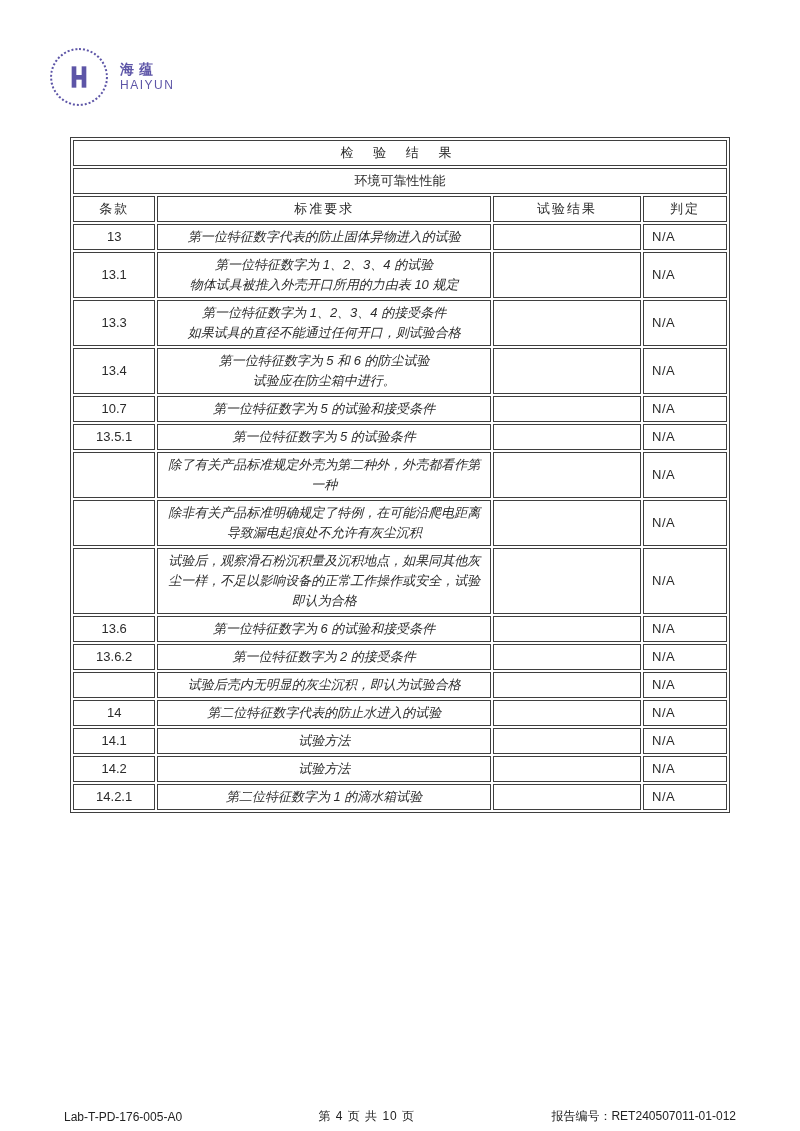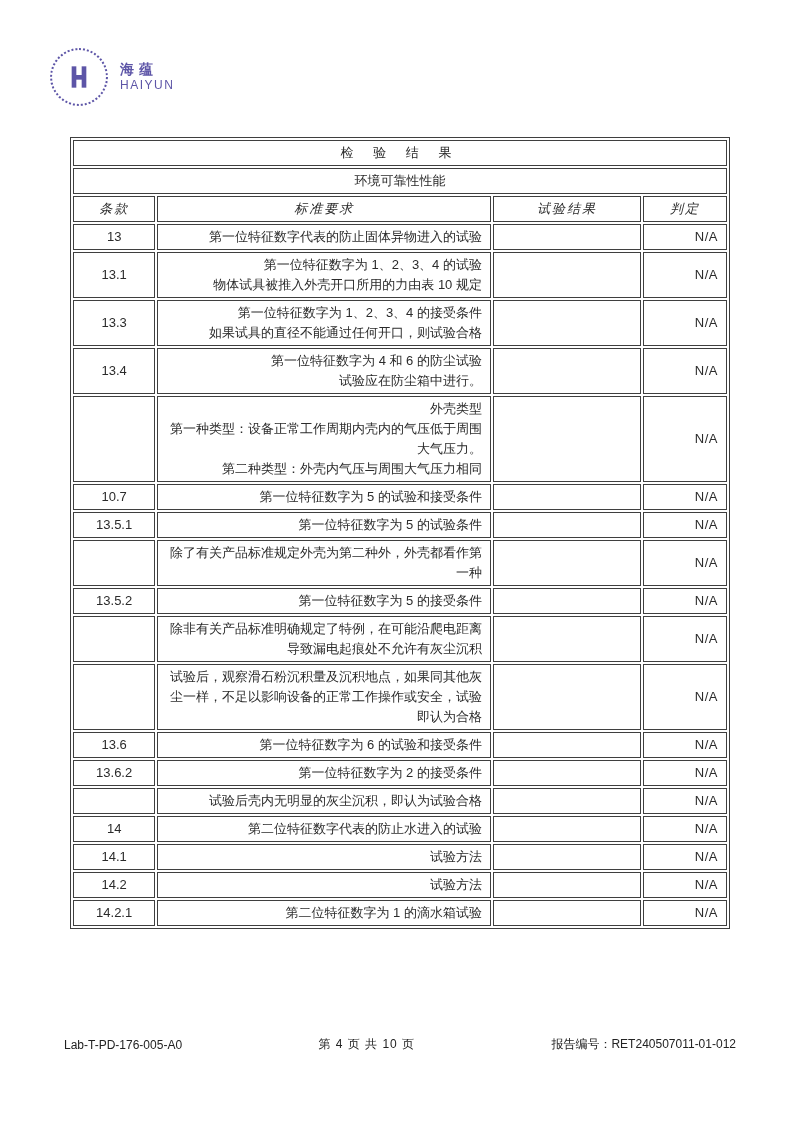--- a/index.html
+++ b/index.html
@@ -55,29 +55,29 @@
   }
   td.title-cell {
     text-align: center;
     font-size: 21px;
     font-weight: bold;
     letter-spacing: 8px;
     padding: 8px 0;
     color: #111;
   }
   td.section-cell { text-align: center; padding: 3px 0; }
-  th.col-head { text-align: center; letter-spacing: 2px; padding: 5px 0; font-style: italic; }
+  th.col-head { text-align: center; letter-spacing: 2px; padding: 5px 0; }
   td.cell-clause { text-align: center; width: 83px; }
-  td.cell-req { text-align: right; white-space: pre-line; width: 341px; }
+  td.cell-req { text-align: center; white-space: pre-line; width: 341px; font-style: italic; }
   td.cell-result { width: 151px; }
-  td.cell-verdict { text-align: right; width: 85px; font-weight: 600; letter-spacing: 0.5px; }
+  td.cell-verdict { text-align: left; width: 85px; font-weight: 600; letter-spacing: 0.5px; }
   
   .footer {
     position: absolute;
-    top: 1036px;
+    top: 1108px;
     left: 64px;
     width: 672px;
     display: flex;
     justify-content: space-between;
     align-items: center;
     font-size: 12px;
     color: #222;
   }
   .footer .f-center { letter-spacing: 1px; }
 </style>
@@ -131,54 +131,40 @@
           </tr>
           <tr>
             <td class="cell-clause">13.3</td>
             <td class="cell-req">第一位特征数字为 1、2、3、4 的接受条件
 如果试具的直径不能通过任何开口，则试验合格</td>
             <td class="cell-result"></td>
             <td class="cell-verdict">N/A</td>
           </tr>
           <tr>
             <td class="cell-clause">13.4</td>
-            <td class="cell-req">第一位特征数字为 4 和 6 的防尘试验
+            <td class="cell-req">第一位特征数字为 5 和 6 的防尘试验
 试验应在防尘箱中进行。</td>
-            <td class="cell-result"></td>
-            <td class="cell-verdict">N/A</td>
-          </tr>
-          <tr>
-            <td class="cell-clause"></td>
-            <td class="cell-req">外壳类型
-第一种类型：设备正常工作周期内壳内的气压低于周围大气压力。
-第二种类型：外壳内气压与周围大气压力相同</td>
             <td class="cell-result"></td>
             <td class="cell-verdict">N/A</td>
           </tr>
           <tr>
             <td class="cell-clause">10.7</td>
             <td class="cell-req">第一位特征数字为 5 的试验和接受条件</td>
             <td class="cell-result"></td>
             <td class="cell-verdict">N/A</td>
           </tr>
           <tr>
             <td class="cell-clause">13.5.1</td>
             <td class="cell-req">第一位特征数字为 5 的试验条件</td>
             <td class="cell-result"></td>
             <td class="cell-verdict">N/A</td>
           </tr>
           <tr>
             <td class="cell-clause"></td>
             <td class="cell-req">除了有关产品标准规定外壳为第二种外，外壳都看作第一种</td>
-            <td class="cell-result"></td>
-            <td class="cell-verdict">N/A</td>
-          </tr>
-          <tr>
-            <td class="cell-clause">13.5.2</td>
-            <td class="cell-req">第一位特征数字为 5 的接受条件</td>
             <td class="cell-result"></td>
             <td class="cell-verdict">N/A</td>
           </tr>
           <tr>
             <td class="cell-clause"></td>
             <td class="cell-req">除非有关产品标准明确规定了特例，在可能沿爬电距离导致漏电起痕处不允许有灰尘沉积</td>
             <td class="cell-result"></td>
             <td class="cell-verdict">N/A</td>
           </tr>
           <tr>

